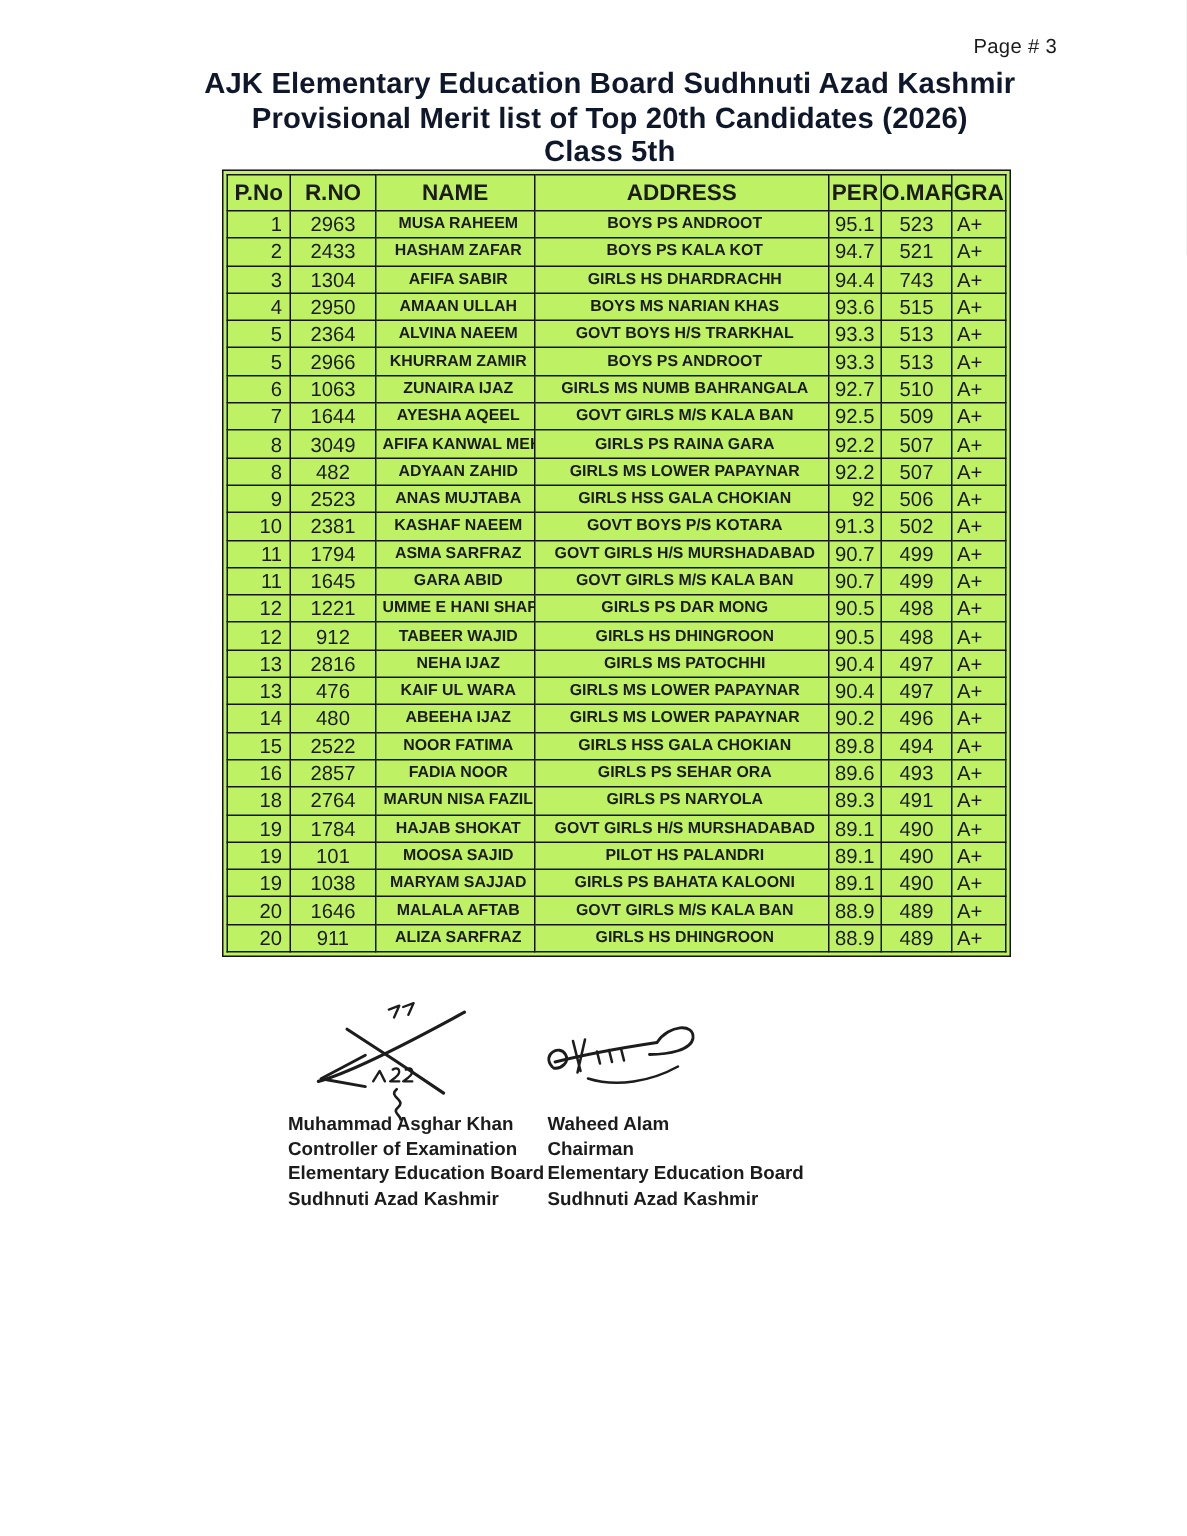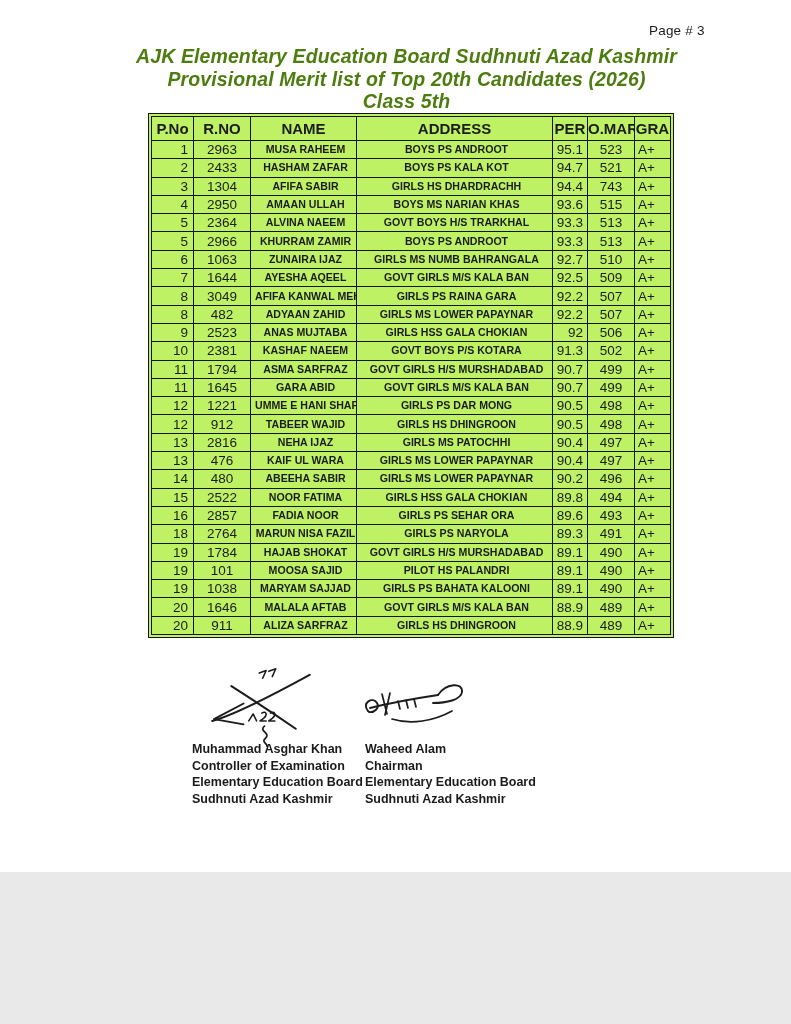--- a/index.html
+++ b/index.html
@@ -1,18 +1,18 @@
 <!DOCTYPE html>
 <html><head>
 <meta charset="utf-8">
 <style>
   html,body{margin:0;padding:0;background:#e9e9e9;}
   .page{
     position:relative;
-    width:791px;height:872px;
+    width:791px;height:1024px;
     background:#ffffff;
     font-family:"Liberation Sans", sans-serif;
     color:#1b1b1b;
     overflow:hidden;
     margin:0 auto;
   }
   .page-number{
     position:absolute;top:23px;left:649px;
     font-size:13.5px;letter-spacing:0.2px;
   }
@@ -63,21 +63,21 @@
   #sig-block-right{left:365px;}
   .sig-stroke{fill:none;stroke:#1c1c1c;stroke-linecap:round;stroke-linejoin:round;}
 </style>
 </head>
 <body>
 
 <div class="page">
 
   <div class="page-number">Page # 3</div>
 
-  <div class="title-block" style="color: #4d7c0f; font-style: italic;">
+  <div class="title-block" style="color: #0f172a;">
     <div class="title-line">AJK Elementary Education Board Sudhnuti Azad Kashmir</div>
     <div class="title-line">Provisional Merit list of Top 20th Candidates (2026)</div>
     <div class="title-line">Class 5th</div>
   </div>
 
   <div class="table-wrap">
     <table class="merit-table">
       <colgroup>
         <col style="width:42px">
           <col style="width:57px">
@@ -257,21 +257,21 @@
             <td class="c-rno">476</td>
             <td class="c-name">KAIF UL WARA</td>
             <td class="c-address">GIRLS MS LOWER PAPAYNAR</td>
             <td class="c-per">90.4</td>
             <td class="c-omar">497</td>
             <td class="c-gra">A+</td>
           </tr>
           <tr>
             <td class="c-pno">14</td>
             <td class="c-rno">480</td>
-            <td class="c-name">ABEEHA SABIR</td>
+            <td class="c-name">ABEEHA IJAZ</td>
             <td class="c-address">GIRLS MS LOWER PAPAYNAR</td>
             <td class="c-per">90.2</td>
             <td class="c-omar">496</td>
             <td class="c-gra">A+</td>
           </tr>
           <tr>
             <td class="c-pno">15</td>
             <td class="c-rno">2522</td>
             <td class="c-name">NOOR FATIMA</td>
             <td class="c-address">GIRLS HSS GALA CHOKIAN</td>

